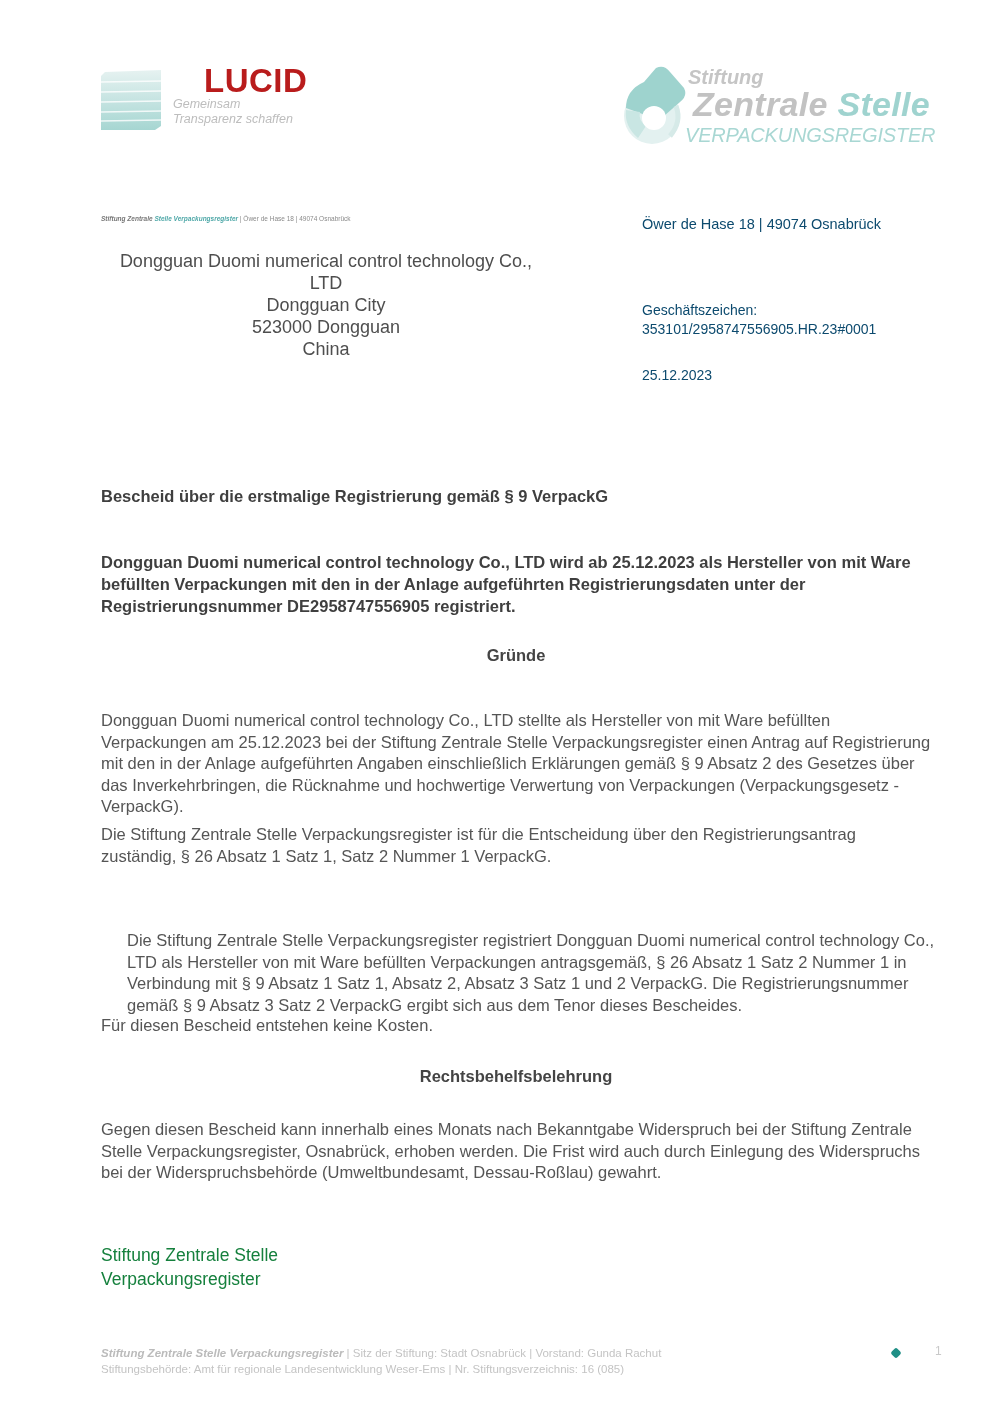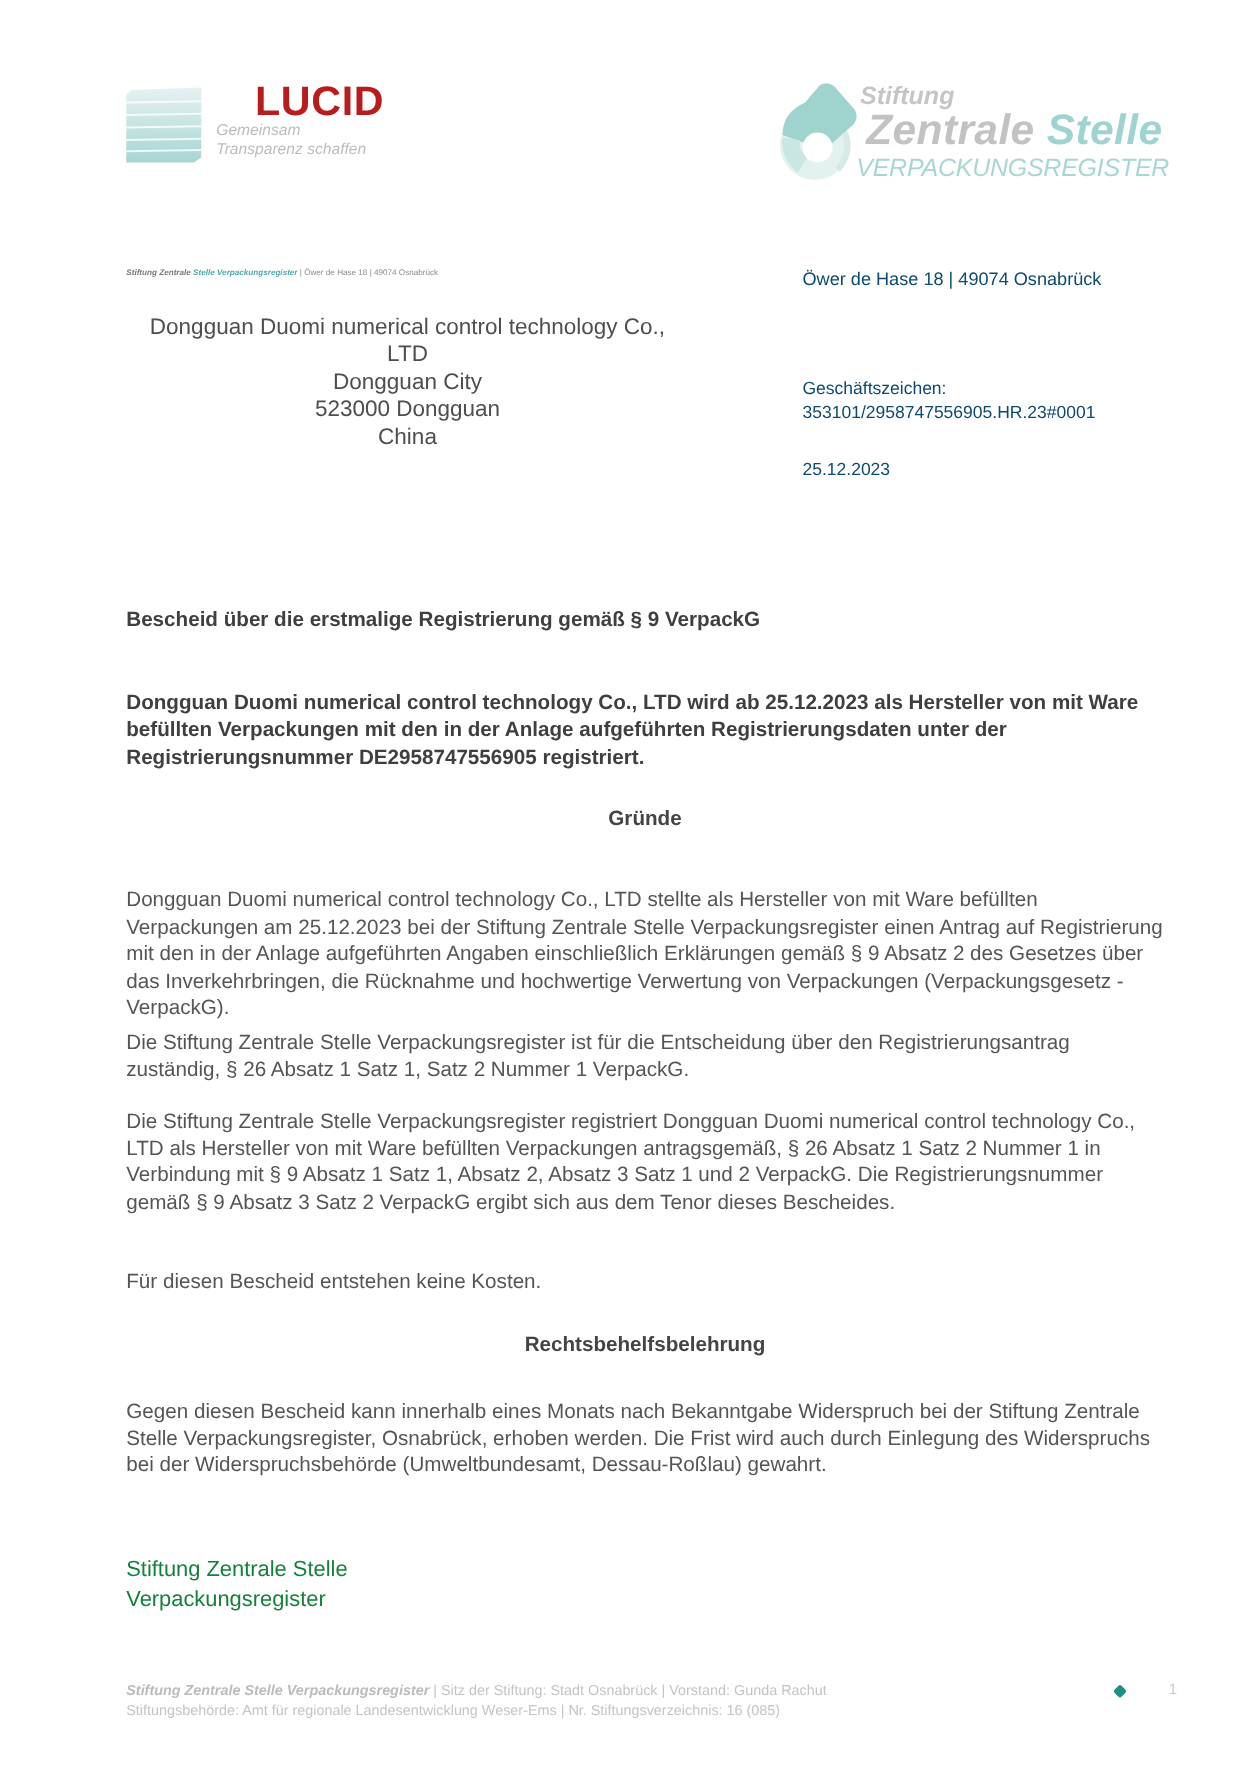--- a/index.html
+++ b/index.html
@@ -33,21 +33,21 @@
   .subject { left: 101px; top: 487px; font-size: 16.5px; font-weight: bold; color: #3f3f3f; }
   .tenor { left: 101px; top: 551px; width: 830px; font-size: 16.5px; line-height: 22px; font-weight: bold; color: #3f3f3f; }
 
   .heading { left: 0; width: 1032px; text-align: center; font-size: 16.5px; font-weight: bold; color: #444; }
   .h-gruende { top: 646px; }
   .h-rechts { top: 1067px; }
 
   .para { left: 101px; width: 830px; font-size: 16.5px; line-height: 21.6px; color: #555; }
   .p1 { top: 697px; margin-top: 13px; }
   .p2 { top: 824px; }
-  .p3 { top: 887px; }
+  .p3 { top: 930px; margin-left: 26px; }
   .p4 { top: 1015px; }
   .p5 { top: 1119px; }
 
   .signature { left: 101px; top: 1243px; font-size: 17.5px; line-height: 24px; color: #15803d; }
 
   .footer { left: 101px; top: 1345px; font-size: 11.5px; line-height: 16px; color: #c4c4c4; white-space: nowrap; }
   .footer .b { font-weight: bold; font-style: italic; color: #bbbbbb; }
   .footer-dot { left: 892px; top: 1349px; width: 8px; height: 8px; background: #1f8f86; transform: rotate(45deg); border-radius: 2px; }
   .page-num { left: 935px; top: 1344px; font-size: 12px; color: #c9c9c9; }
 </style>

